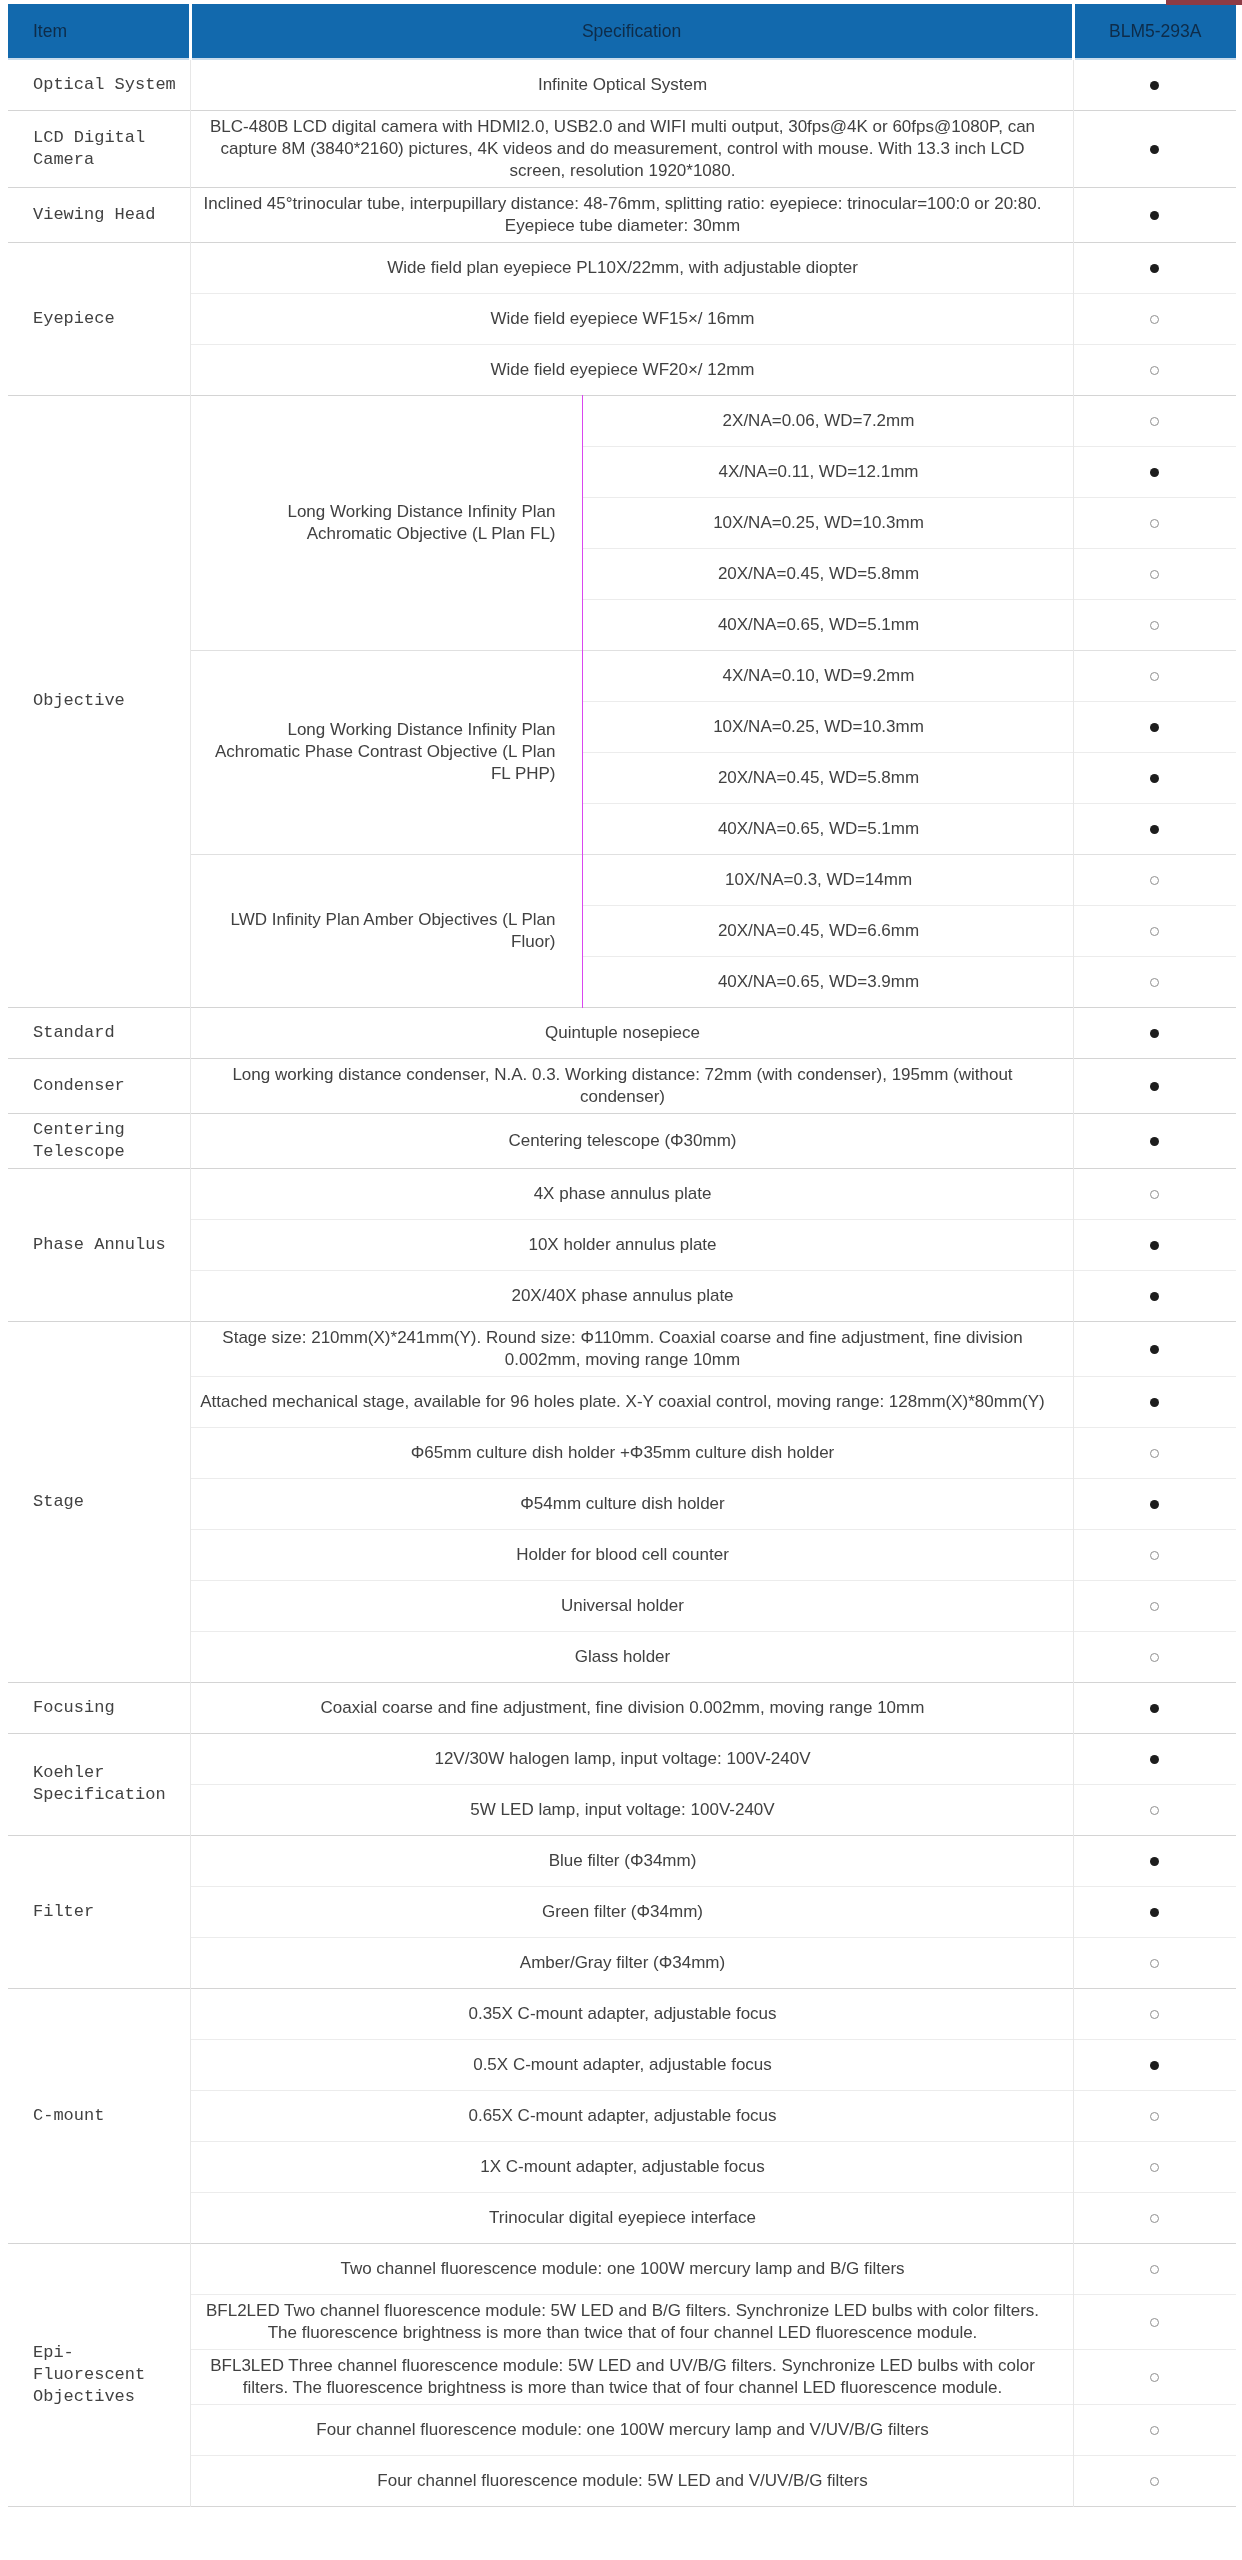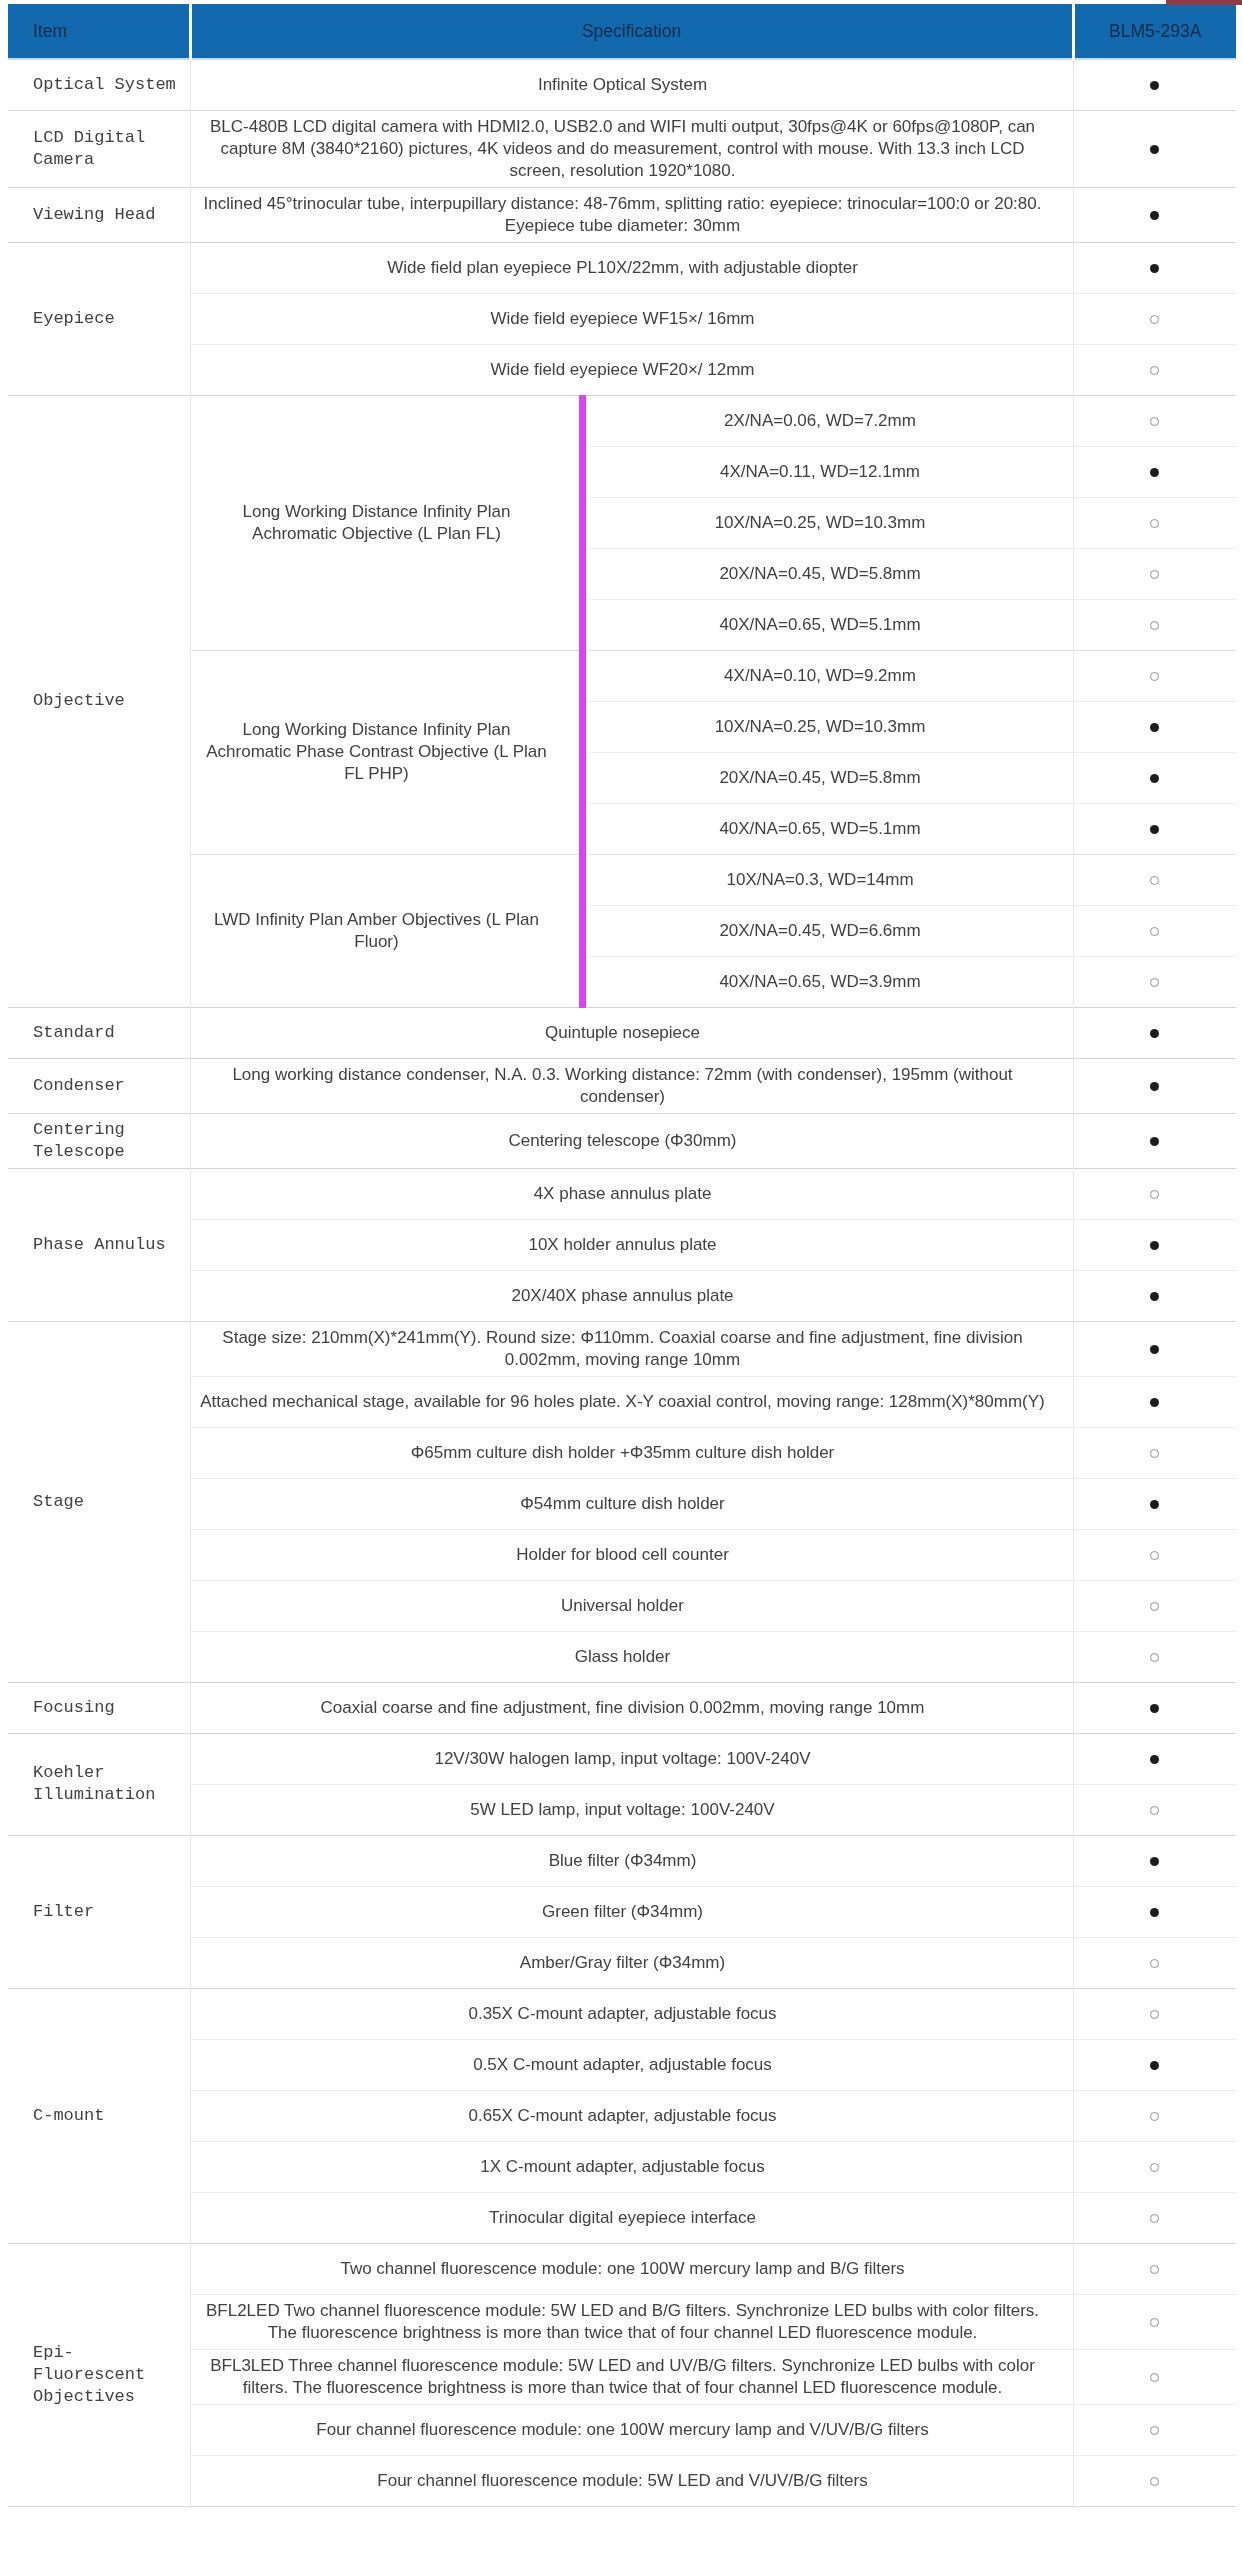--- a/index.html
+++ b/index.html
@@ -34,22 +34,22 @@
   tbody tr{height:51px;}
   tbody td{border-top:1px solid #ececec;}
   tbody tr.sec-top td{border-top:1px solid #d4d4d4;}
   tbody tr.grp-top td{border-top:1px solid #e0e0e0;}
   .cell-item{
     text-align:left;padding-left:25px;padding-right:8px;
     border-right:1px solid #e7e7e7;
     font-family:Liberation Mono, monospace;
   }
   .cell-group{
-    text-align:center;padding-right:26px;
-    border-right:7px solid #d946ef;
+    text-align:right;padding-right:26px;
+    border-right:1px solid #d946ef;
   }
   .cell-spec{text-align:center;padding-left:8px;padding-right:26px;}
   .cell-mark{border-left:1px solid #e7e7e7;text-align:center;}
   .dot{display:inline-block;border-radius:50%;vertical-align:middle;}
   .dot-standard{width:9px;height:9px;background:var(--standard-dot,#1d1d1d);}
   .dot-optional{width:7px;height:7px;border:1.5px solid var(--optional-dot,#8f8f8f);background:transparent;}
   .note{
     margin-top:10px;padding-left:6px;font-size:17.5px;color:#3c3c3c;
   }
   .note .dot{margin:0 4px 2px 2px;}
@@ -211,21 +211,21 @@
         <tr>
           <td class="cell-spec" colspan="2">Glass holder</td>
           <td class="cell-mark"><span class="dot dot-optional"></span></td>
         </tr>
         <tr class="sec-top">
           <td class="cell-item" rowspan="1">Focusing</td>
           <td class="cell-spec" colspan="2">Coaxial coarse and fine adjustment, fine division 0.002mm, moving range 10mm</td>
           <td class="cell-mark"><span class="dot dot-standard"></span></td>
         </tr>
         <tr class="sec-top">
-          <td class="cell-item" rowspan="2">Koehler Illumination</td>
+          <td class="cell-item" rowspan="2">Koehler Specification</td>
           <td class="cell-spec" colspan="2">12V/30W halogen lamp, input voltage: 100V-240V</td>
           <td class="cell-mark"><span class="dot dot-standard"></span></td>
         </tr>
         <tr>
           <td class="cell-spec" colspan="2">5W LED lamp, input voltage: 100V-240V</td>
           <td class="cell-mark"><span class="dot dot-optional"></span></td>
         </tr>
         <tr class="sec-top">
           <td class="cell-item" rowspan="3">Filter</td>
           <td class="cell-spec" colspan="2">Blue filter (Φ34mm)</td>

